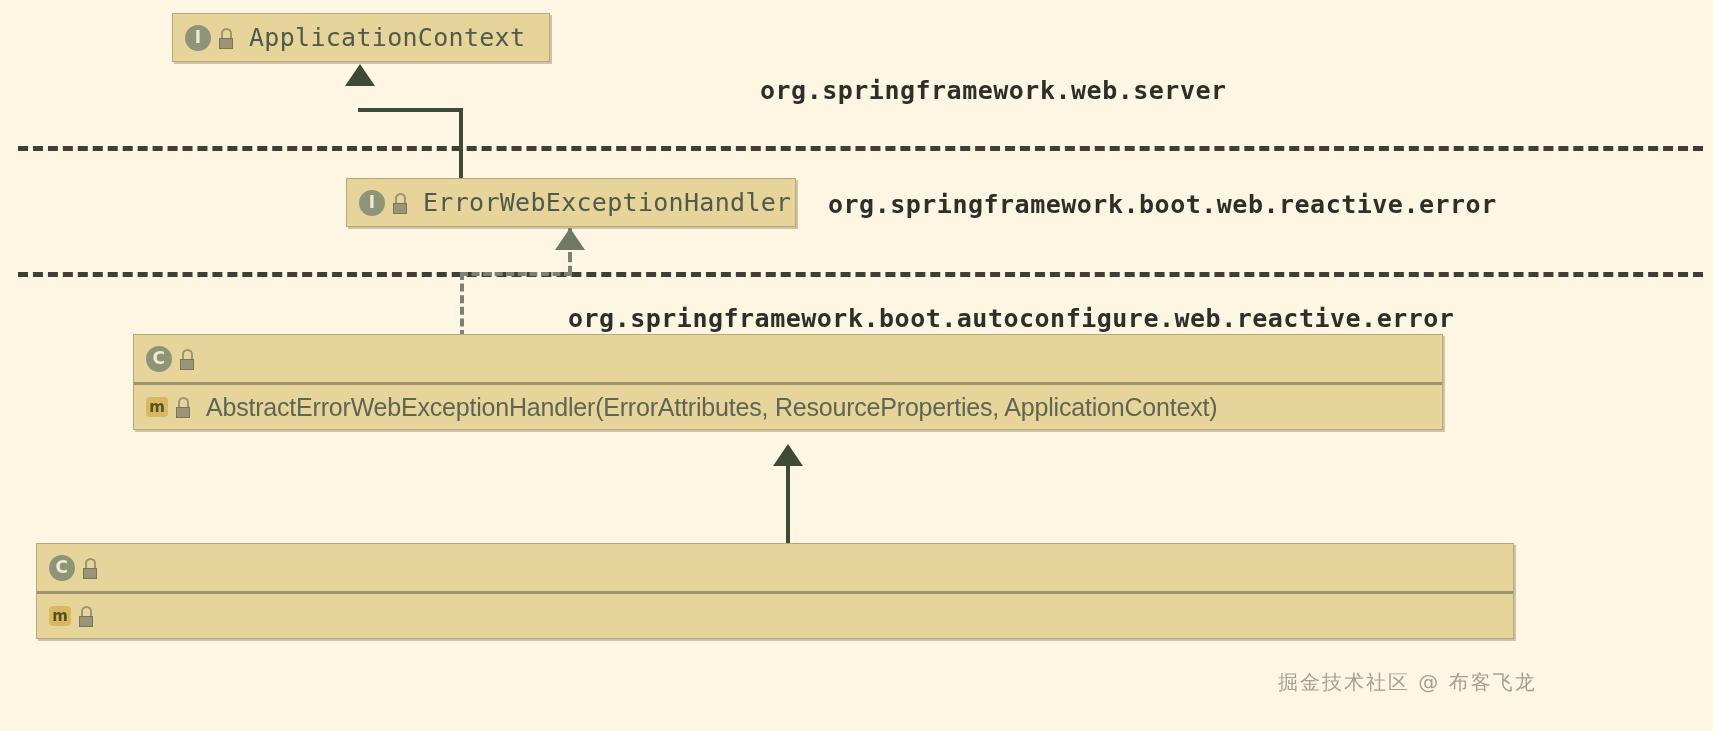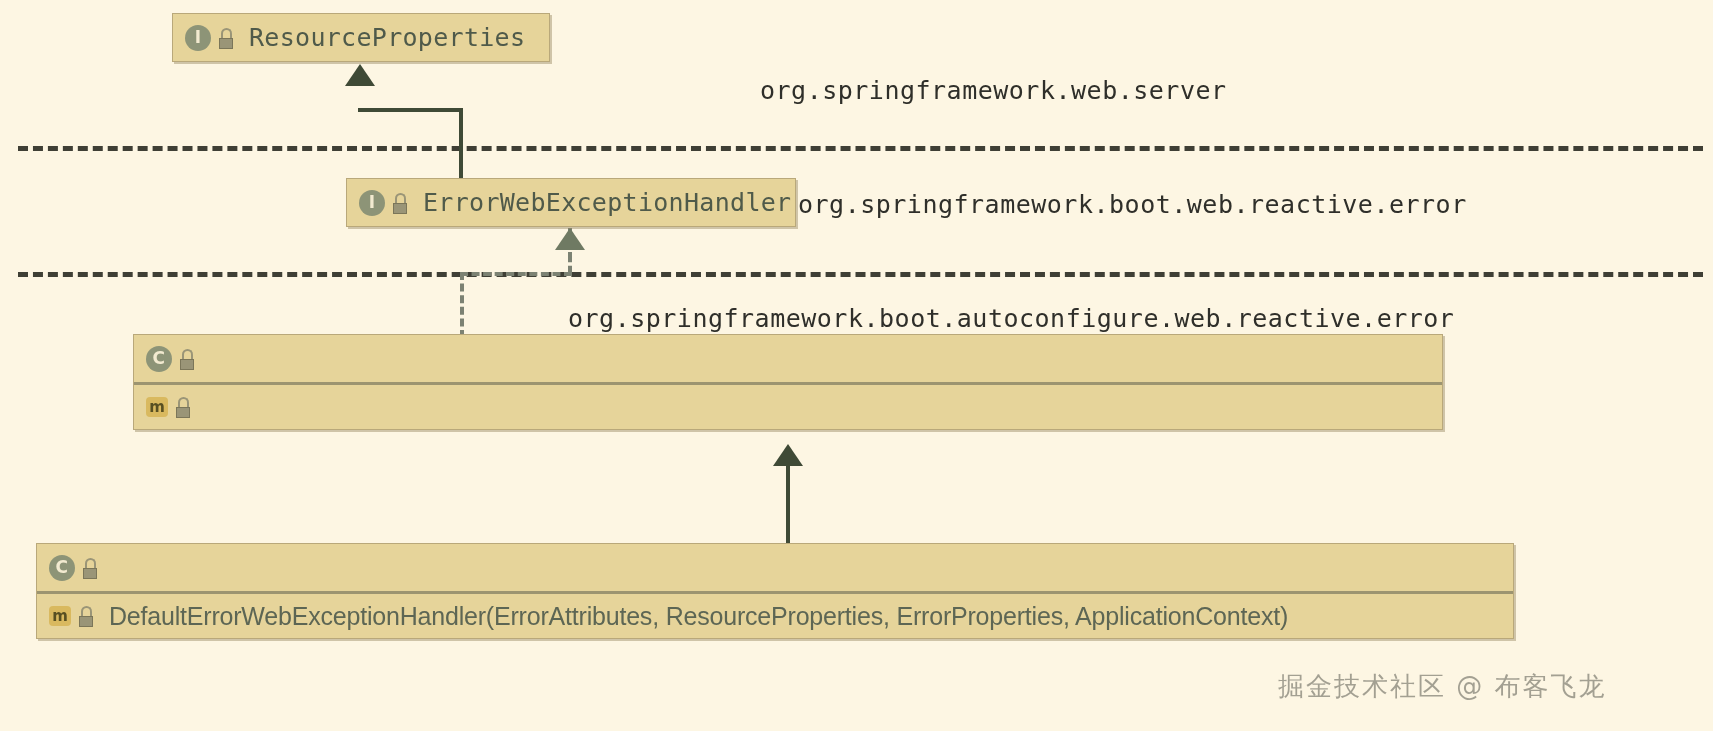--- a/index.html
+++ b/index.html
@@ -28,20 +28,21 @@
   }
 
   
   .pkg-label {
     position: absolute;
     font-family: "DejaVu Sans Mono", monospace;
     font-size: 25px;
     letter-spacing: 0.5px;
     color: #2f2f2a;
     white-space: nowrap;
+    font-weight: bold;
   }
 
   
   .uml-box {
     position: absolute;
     background: #e6d49a;
     border: 1px solid #b9a87a;
     box-shadow: 2px 2px 0 rgba(150,135,95,0.45);
     box-sizing: border-box;
   }
@@ -149,37 +150,37 @@
     border-bottom: 22px solid #3f4a36;
   }
   .arrow-up.hollow {
     border-bottom-color: #6f7a63;
   }
 
   
   .watermark {
     position: absolute;
     font-family: "DejaVu Sans", sans-serif;
-    font-size: 26px;
+    font-size: 20px;
     color: rgba(90, 90, 80, 0.55);
     white-space: nowrap;
     letter-spacing: 2px;
   }
 </style>
 </head>
 <body>
 
 <div id="canvas">
 
   <div class="pkg-divider" style="top:146px;"></div>
   <div class="pkg-divider" style="top:272px;"></div>
 
   <div class="pkg-label" style="left:760px; top:76px;">org.springframework.web.server</div>
 
-  <div class="pkg-label" style="left:798px; top:190px;">org.springframework.boot.web.reactive.error</div>
+  <div class="pkg-label" style="left:828px; top:190px;">org.springframework.boot.web.reactive.error</div>
 
   <div class="pkg-label" style="left:568px; top:304px;">org.springframework.boot.autoconfigure.web.reactive.error</div>
 
   <div class="edge v" style="left:459px; top:112px; height:78px;"></div>
   <div class="edge h" style="left:358px; top:108px; width:105px;"></div>
   <div class="arrow-up" style="left:345px; top:64px;"></div>
 
   <div class="edge dash-v" style="left:568px; top:228px; height:32px;"></div>
   <div class="arrow-up hollow" style="left:555px; top:228px;"></div>
   <div class="edge dash-v" style="left:568px; top:255px; height:18px;"></div>
@@ -189,21 +190,21 @@
   <div class="edge v" style="left:786px; top:466px; height:80px;"></div>
   <div class="arrow-up" style="left:773px; top:444px;"></div>
 
   <div class="uml-box" style="left:172px; top:13px; width:378px;">
     <div class="uml-row title-row">
       <span class="ic ic-badge">I</span>
       <span class="ic ic-lock">
         <span class="shackle"></span>
           <span class="body"></span>
       </span>
-      <span>ResourceProperties</span>
+      <span>ApplicationContext</span>
     </div>
   </div>
 
   <div class="uml-box" style="left:346px; top:178px; width:450px;">
     <div class="uml-row title-row">
       <span class="ic ic-badge">I</span>
       <span class="ic ic-lock">
         <span class="shackle"></span>
           <span class="body"></span>
       </span>
@@ -218,36 +219,36 @@
         <span class="shackle"></span>
           <span class="body"></span>
       </span>
     </div>
     <div class="uml-row member-row">
       <span class="ic ic-badge m-badge">m</span>
       <span class="ic ic-lock">
         <span class="shackle"></span>
           <span class="body"></span>
       </span>
+      <span>AbstractErrorWebExceptionHandler(ErrorAttributes, ResourceProperties, ApplicationContext)</span>
     </div>
   </div>
 
   <div class="uml-box" style="left:36px; top:543px; width:1478px;">
     <div class="uml-row title-row">
       <span class="ic ic-badge">C</span>
       <span class="ic ic-lock">
         <span class="shackle"></span>
           <span class="body"></span>
       </span>
     </div>
     <div class="uml-row member-row">
       <span class="ic ic-badge m-badge">m</span>
       <span class="ic ic-lock">
         <span class="shackle"></span>
           <span class="body"></span>
       </span>
-      <span>DefaultErrorWebExceptionHandler(ErrorAttributes, ResourceProperties, ErrorProperties, ApplicationContext)</span>
     </div>
   </div>
 
   <div class="watermark" style="left:1278px; top:669px;">掘金技术社区 @ 布客飞龙</div>
 
 </div>
 
 </body></html>

